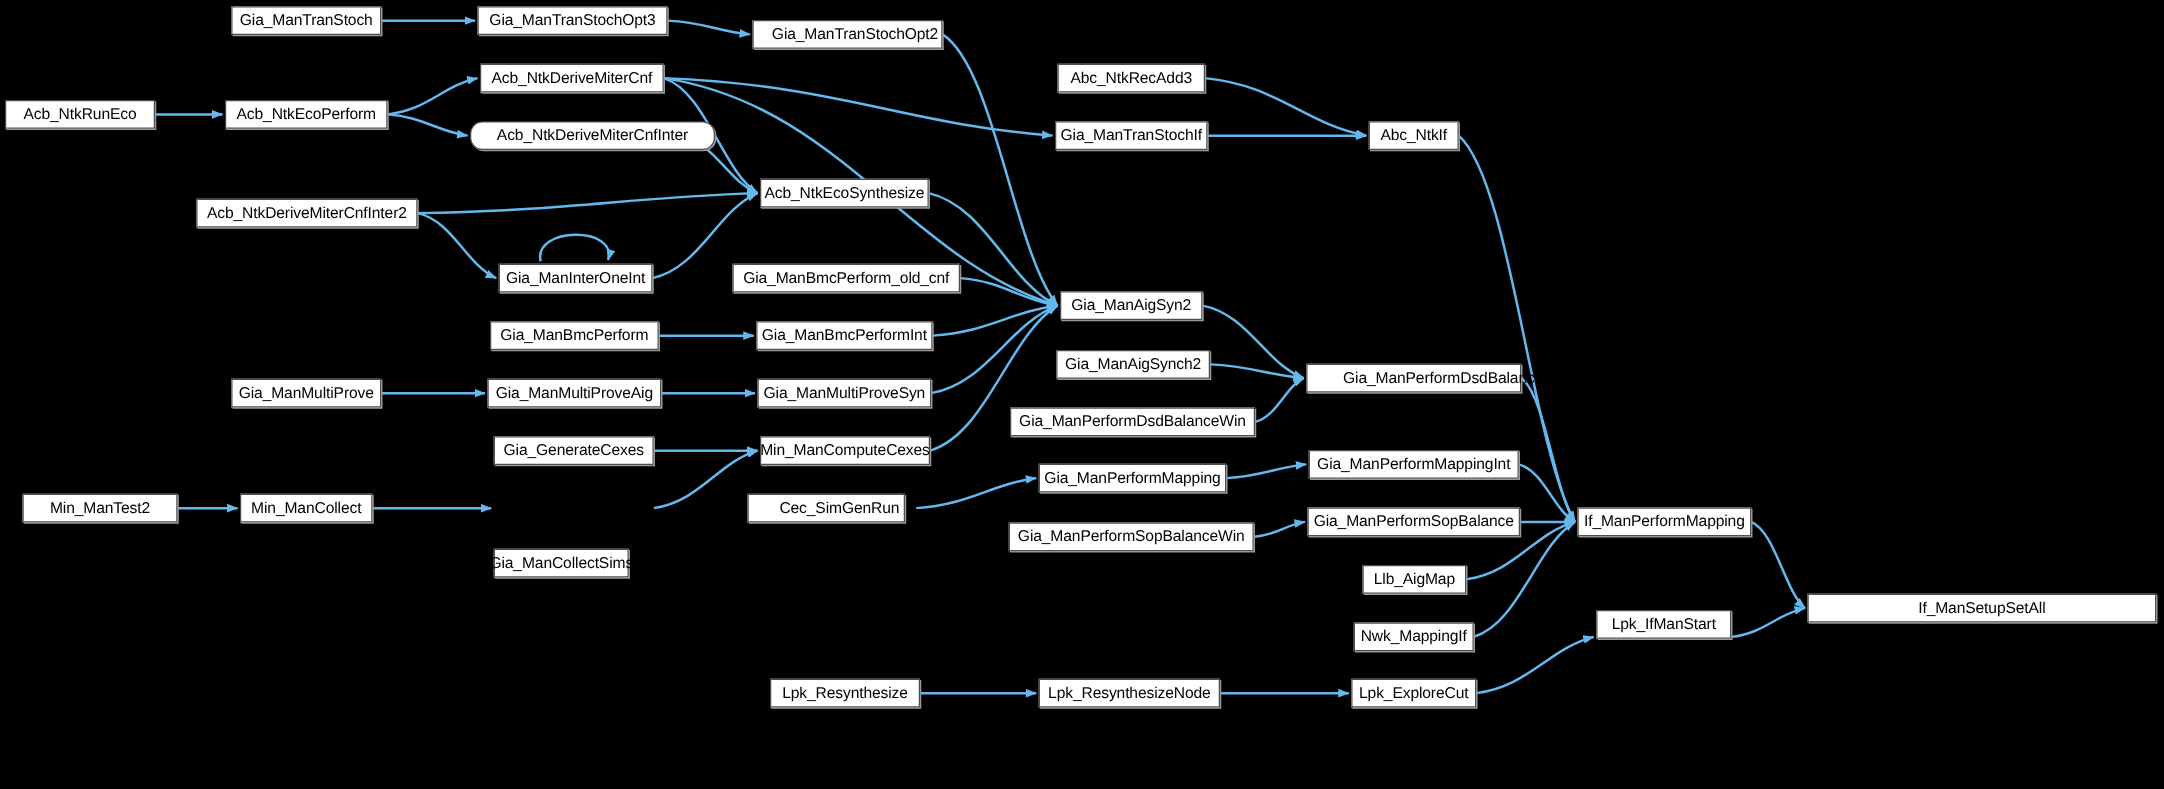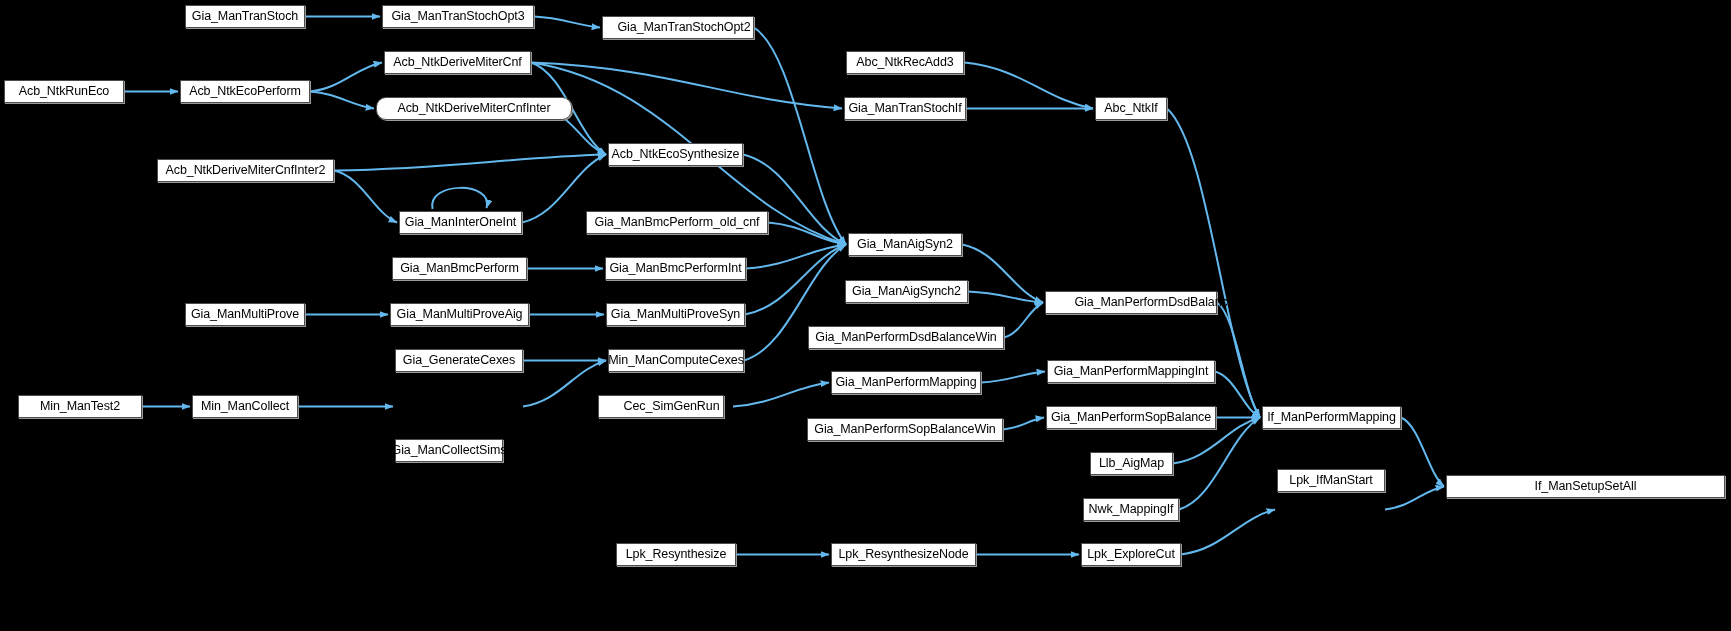--- a/index.html
+++ b/index.html
@@ -194,21 +194,21 @@
       </div>
       <div class="node" style="left: 1090px; top: 452px; width: 83px; height: 23px;">
         <span class="node-label">Llb_AigMap</span>
       </div>
       <div class="node highlight" style="left: 1446px; top: 475px; width: 279px; height: 23px;">
         <span class="node-label">If_ManSetupSetAll</span>
       </div>
       <div class="node" style="left: 1083px; top: 498px; width: 96px; height: 23px;">
         <span class="node-label">Nwk_MappingIf</span>
       </div>
-      <div class="node" style="left: 1277px; top: 469px; width: 108px; height: 23px;">
+      <div class="node" style="left: 1277px; top: 488px; width: 108px; height: 23px;">
         <span class="node-label">Lpk_IfManStart</span>
       </div>
       <div class="node" style="left: 616px; top: 543px; width: 120px; height: 23px;">
         <span class="node-label">Lpk_Resynthesize</span>
       </div>
       <div class="node" style="left: 831px; top: 543px; width: 145px; height: 23px; text-align: right;">
         <span class="node-label">Lpk_ResynthesizeNode</span>
       </div>
       <div class="node" style="left: 1081px; top: 543px; width: 100px; height: 23px;">
         <span class="node-label">Lpk_ExploreCut</span>

